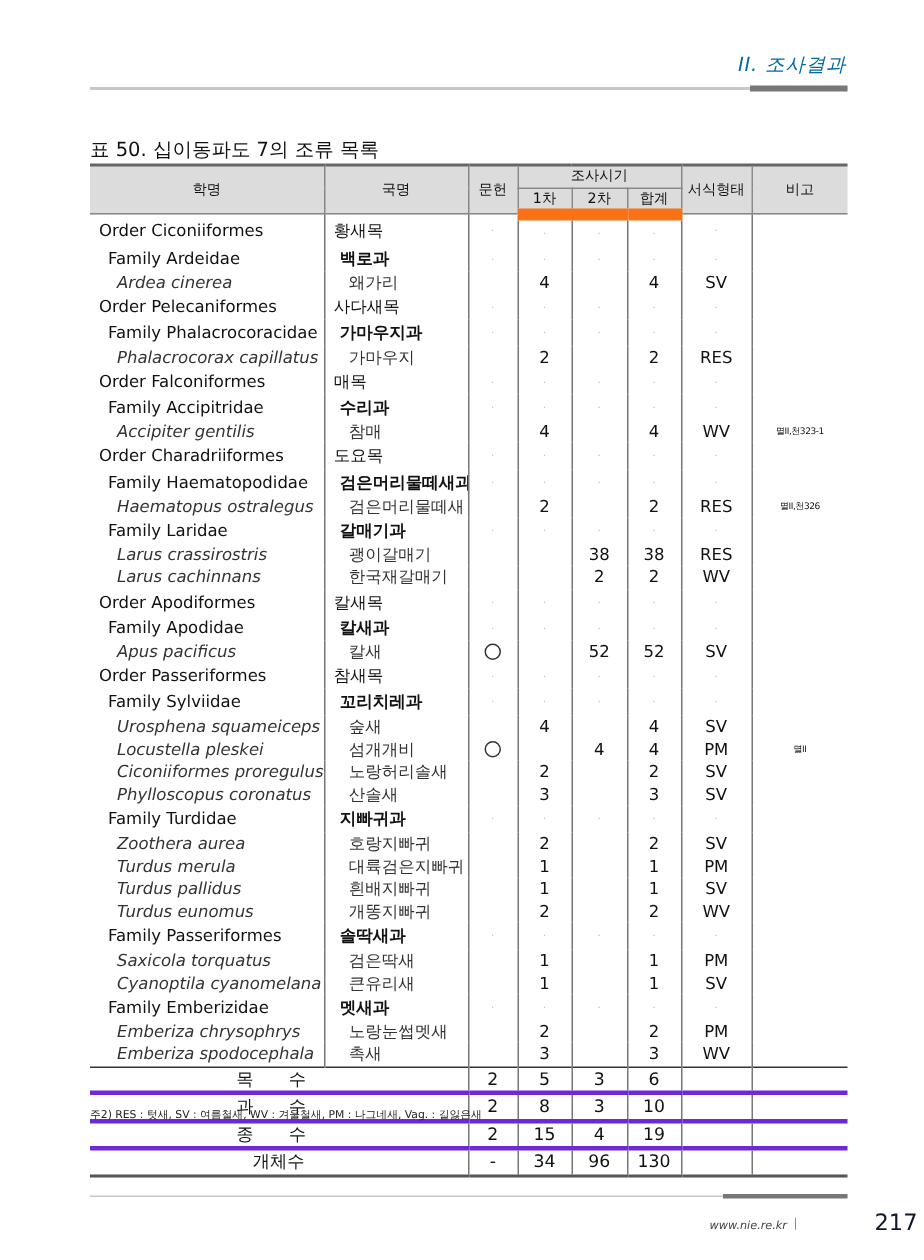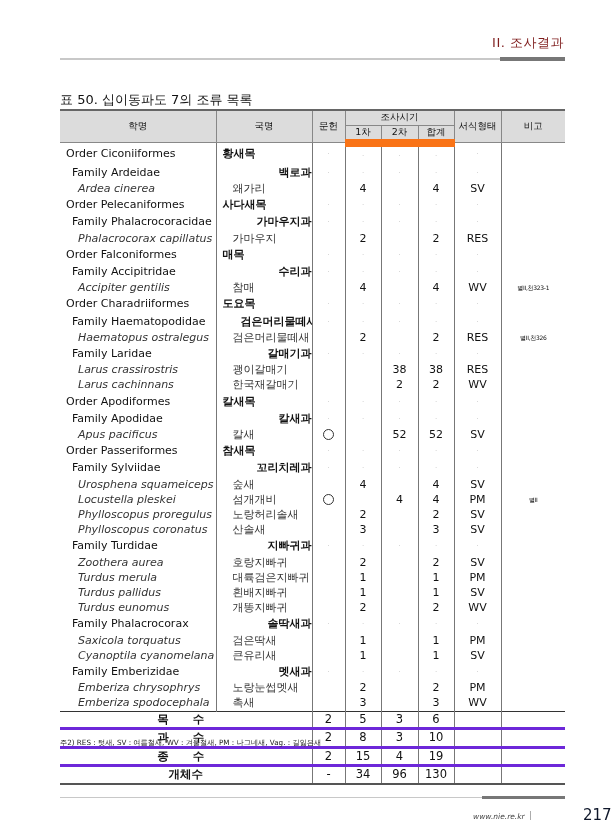--- a/index.html
+++ b/index.html
@@ -1,45 +1,45 @@
 <!DOCTYPE html>
 <html><head>
 <meta charset="utf-8">
 <style>
   * { box-sizing: border-box; margin: 0; padding: 0; }
   html, body { width: 616px; height: 840px; background: #ffffff; overflow: hidden; }
   body { position: relative; font-family: "DejaVu Sans", "Liberation Sans", sans-serif; color: #111; }
 
   .top-rule { position: absolute; left: 60px; top: 58px; width: 505px; height: 2px; background: #c8c8c8; }
   .top-rule-accent { position: absolute; left: 500px; top: 57px; width: 65px; height: 4px; background: #777; }
-  .section-label { position: absolute; right: 52px; top: 34px; font-size: 13px; color: #7f1d1d; letter-spacing: 0.5px; }
+  .section-label { position: absolute; right: 52px; top: 34px; font-size: 13px; color: #0369a1; letter-spacing: 0.5px; font-style: italic; }
 
   .table-title { position: absolute; left: 60px; top: 91px; font-size: 13px; color: #111; }
 
   table.birds { position: absolute; left: 60px; top: 109px; width: 505px; border-collapse: collapse; table-layout: fixed; }
   table.birds th { background: #dcdcdc; font-weight: normal; font-size: 9.5px; color: #111; height: 15px; border-left: 1px solid #888; border-right: 1px solid #888; border-bottom: 1px solid #888; padding: 0; text-align: center; }
   table.birds thead tr:first-child th { border-top: 2px solid #666; }
   table.birds thead tr.sub th { border-bottom: 8px solid #f97316; }
   table.birds td { font-size: 11px; height: 15.2px; line-height: 15.2px; padding: 0; border-left: 1px solid #777; border-right: 1px solid #777; white-space: nowrap; overflow: hidden; text-align: center; }
   table.birds td.sci { text-align: left; padding-left: 6px; border-left: none; }
   table.birds td.kor { text-align: left; padding-left: 6px; }
   table.birds td.note { font-size: 6px; letter-spacing: -0.3px; border-right: none; }
   table.birds tr.order td.sci { padding-left: 6px; }
   table.birds tr.family td.sci { padding-left: 12px; }
   table.birds tr.species td.sci { padding-left: 18px; font-style: italic; color: #333; }
-  table.birds tr.order td.kor { font-weight: bold; padding-left: 6px; }
-  table.birds tr.family td.kor { font-weight: bold; padding-left: 24px; text-align: right; }
+  table.birds tr.order td.kor { font-weight: normal; padding-left: 6px; }
+  table.birds tr.family td.kor { font-weight: bold; padding-left: 10px; }
   table.birds tr.species td.kor { padding-left: 16px; color: #333; }
   .dot { color: #bbb; font-size: 7px; }
   .circle { display: inline-block; width: 11px; height: 11px; border: 1px solid #333; border-radius: 50%; vertical-align: middle; }
 
   table.birds tr.sum td { height: 15.5px; line-height: 15.5px; border-top: 3px solid #6d28d9; font-size: 11.5px; }
   table.birds tr.sum.first td { border-top: 1.5px solid #333; }
   table.birds tr.sum.last td { border-bottom: 2px solid #555; text-align: center; }
-  table.birds tr.sum td.sum-label { font-weight: bold; border-left: none; letter-spacing: 10px; }
+  table.birds tr.sum td.sum-label { font-weight: normal; border-left: none; letter-spacing: 10px; }
   table.birds tr.sum td.sum-label.tight { letter-spacing: 0; }
   table.birds tr.sum td.note { border-right: none; }
 
   .footnotes { position: absolute; left: 60px; top: 736px; font-size: 7.2px; color: #222; line-height: 14.5px; }
 
   .bottom-rule { position: absolute; left: 60px; top: 797px; width: 505px; height: 1px; background: #c8c8c8; }
   .bottom-rule-accent { position: absolute; left: 482px; top: 796px; width: 83px; height: 3px; background: #777; }
   .footer-url { position: absolute; left: 473px; top: 812px; font-size: 7.5px; color: #444; font-style: italic; }
   .footer-sep { position: absolute; left: 529px; top: 811px; font-size: 8px; color: #888; }
   .page-number { position: absolute; left: 545px; top: 806px; font-size: 15px; color: #0f172a; margin-left: 38px; }
@@ -294,21 +294,21 @@
         <td class="sci">Locustella pleskei</td>
         <td class="kor">섬개개비</td>
         <td><span class="circle"></span></td>
         <td></td>
         <td>4</td>
         <td>4</td>
         <td>PM</td>
         <td class="note">멸II</td>
       </tr>
       <tr class="species">
-        <td class="sci">Phylloscopus proregulus</td>
+        <td class="sci">Ciconiiformes proregulus</td>
         <td class="kor">노랑허리솔새</td>
         <td></td>
         <td>2</td>
         <td></td>
         <td>2</td>
         <td>SV</td>
         <td class="note"></td>
       </tr>
       <tr class="species">
         <td class="sci">Phylloscopus coronatus</td>
@@ -364,21 +364,21 @@
         <td class="sci">Turdus eunomus</td>
         <td class="kor">개똥지빠귀</td>
         <td></td>
         <td>2</td>
         <td></td>
         <td>2</td>
         <td>WV</td>
         <td class="note"></td>
       </tr>
       <tr class="family">
-        <td class="sci">Family Phalacrocorax</td>
+        <td class="sci">Family Passeriformes</td>
         <td class="kor">솔딱새과</td>
         <td><span class="dot">·</span></td>
         <td><span class="dot">·</span></td>
         <td><span class="dot">·</span></td>
         <td><span class="dot">·</span></td>
         <td><span class="dot">·</span></td>
         <td class="note"></td>
       </tr>
       <tr class="species">
         <td class="sci">Saxicola torquatus</td>

